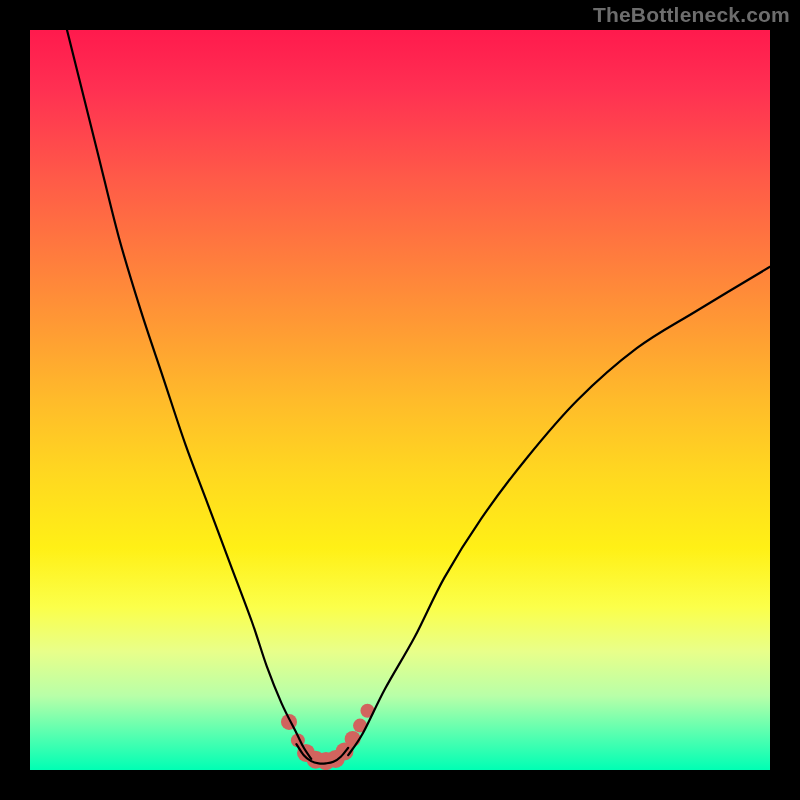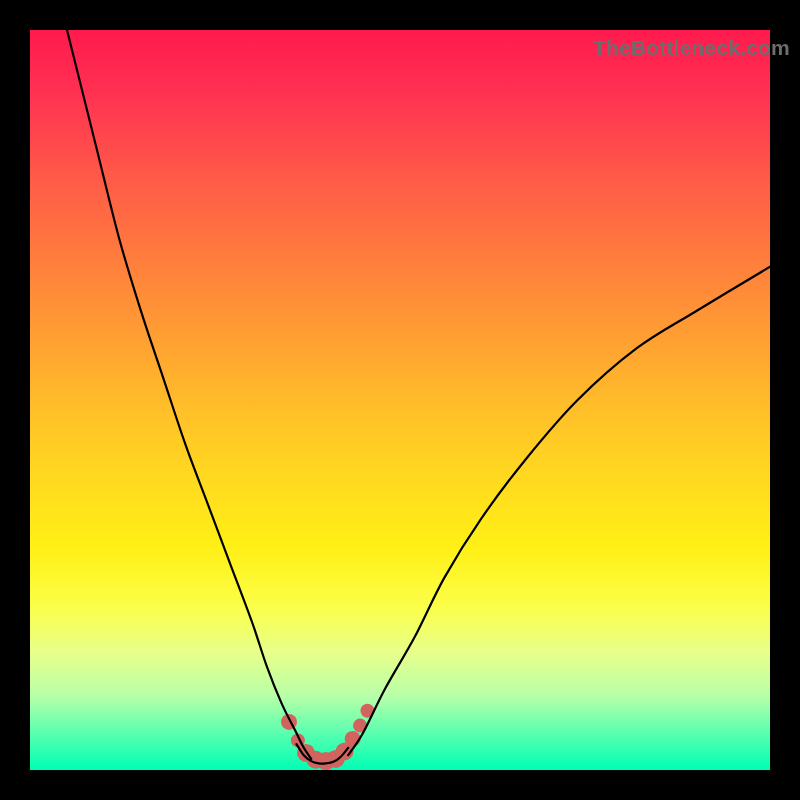--- a/index.html
+++ b/index.html
@@ -43,21 +43,20 @@
   }
   .watermark {
     position: absolute;
     top: 3px;
     right: 10px;
     font-family: Arial, Helvetica, sans-serif;
     font-size: 21px;
     font-weight: 600;
     color: #6d6d6d;
     letter-spacing: 0.2px;
-    margin-top: 33px;
   }
   svg.curves {
     position: absolute;
     top: 30px;
     left: 30px;
     width: 740px;
     height: 740px;
   }
 </style>
 </head>

